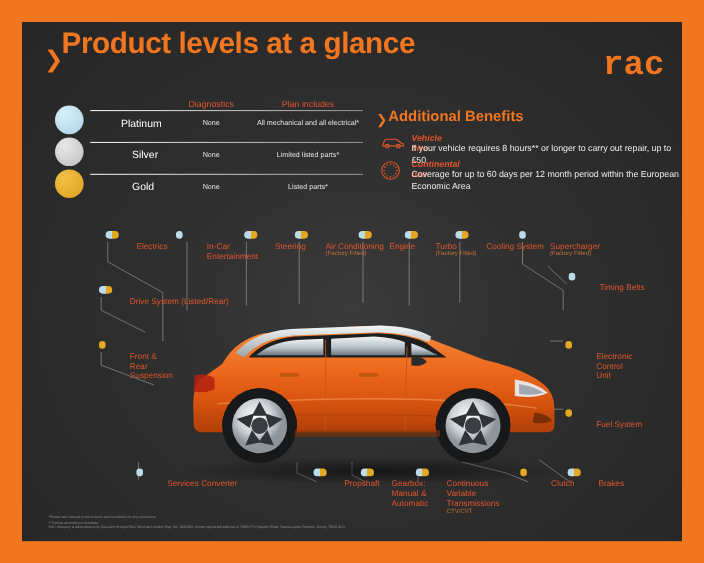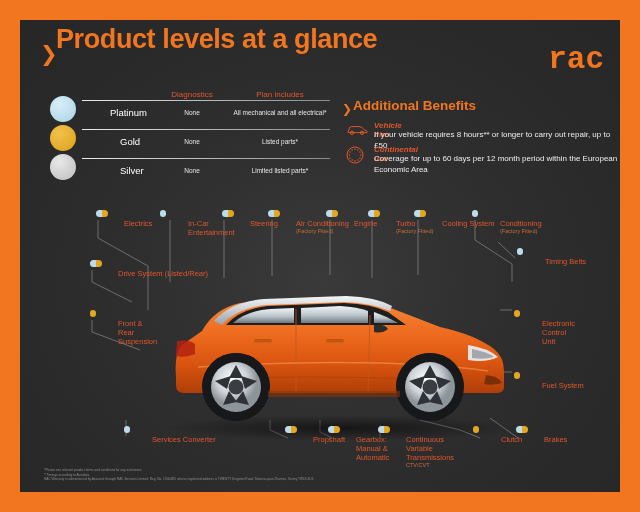--- a/index.html
+++ b/index.html
@@ -128,32 +128,32 @@
     <div class="row" style="height:29px">
       <div class="rowline"></div>
       <div class="dot dot-plat"></div>
       <div class="rname">Platinum</div>
       <div class="rdiag">None</div>
       <div class="rplan">All mechanical and all electrical*</div>
     </div>
 
     <div class="row" style="height:29px">
       <div class="rowline"></div>
+      <div class="dot dot-silv"></div>
+      <div class="rname ind">Silver</div>
+      <div class="rdiag">None</div>
+      <div class="rplan">Limited listed parts*</div>
+    </div>
+
+    <div class="row" style="height:29px">
+      <div class="rowline"></div>
       <div class="dot dot-gold"></div>
       <div class="rname ind">Gold</div>
       <div class="rdiag">None</div>
       <div class="rplan">Listed parts*</div>
-    </div>
-
-    <div class="row" style="height:29px">
-      <div class="rowline"></div>
-      <div class="dot dot-silv"></div>
-      <div class="rname ind">Silver</div>
-      <div class="rdiag">None</div>
-      <div class="rplan">Limited listed parts*</div>
     </div>
 
   </div>
 
   <div class="bene">
     <span class="bene-chev">❯</span>
     <div class="bene-title">Additional Benefits</div>
 
     <div class="bitem b1">
       <span class="bicon">
@@ -342,21 +342,21 @@
   </div>
 
   <div class="cl" style="left:394px;top:190px">
     <span class="cdot" style="width:12px;background:linear-gradient(to right,#bcdcec 50%,#e3a81f 50%)"></span>
     <span class="clab">Cooling System</span>
   </div>
 
   <div class="cl" style="left:452px;top:190px">
     <span class="cdot" style="width:6px;background:#bcdcec"></span>
     <span class="clab">
-      <span>Conditioning</span>
+      <span>Supercharger</span>
       <span class="csub">(Factory Fitted)</span>
     </span>
   </div>
 
   <div class="cl" style="left:497px;top:228px">
     <span class="cdot" style="width:6px;background:#bcdcec"></span>
     <span class="clab">Timing Belts</span>
   </div>
 
   <div class="cl wrap" style="left:494px;top:290px;width:74px">

